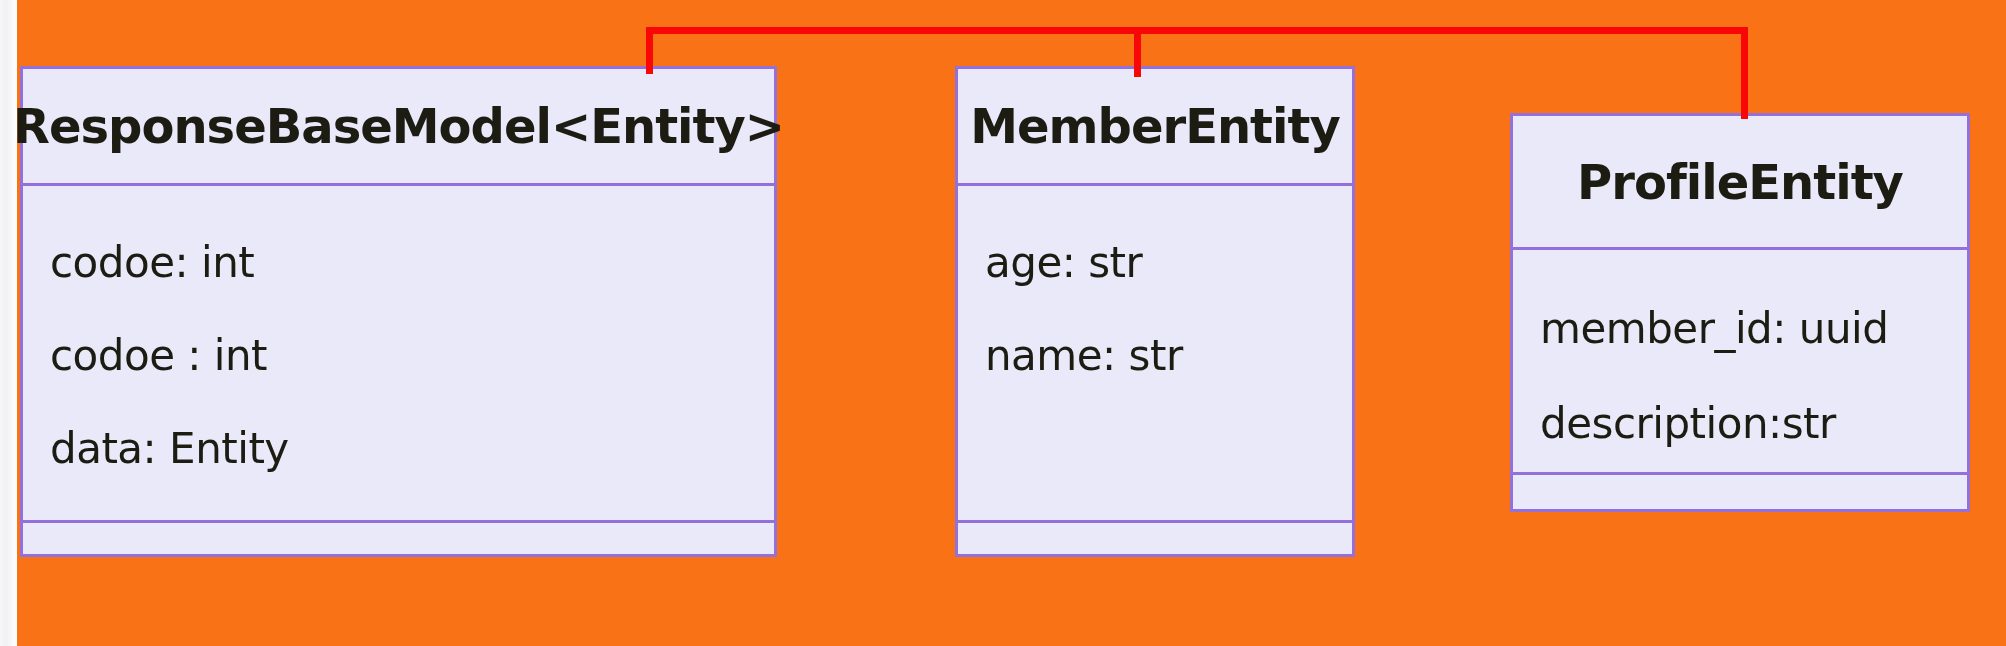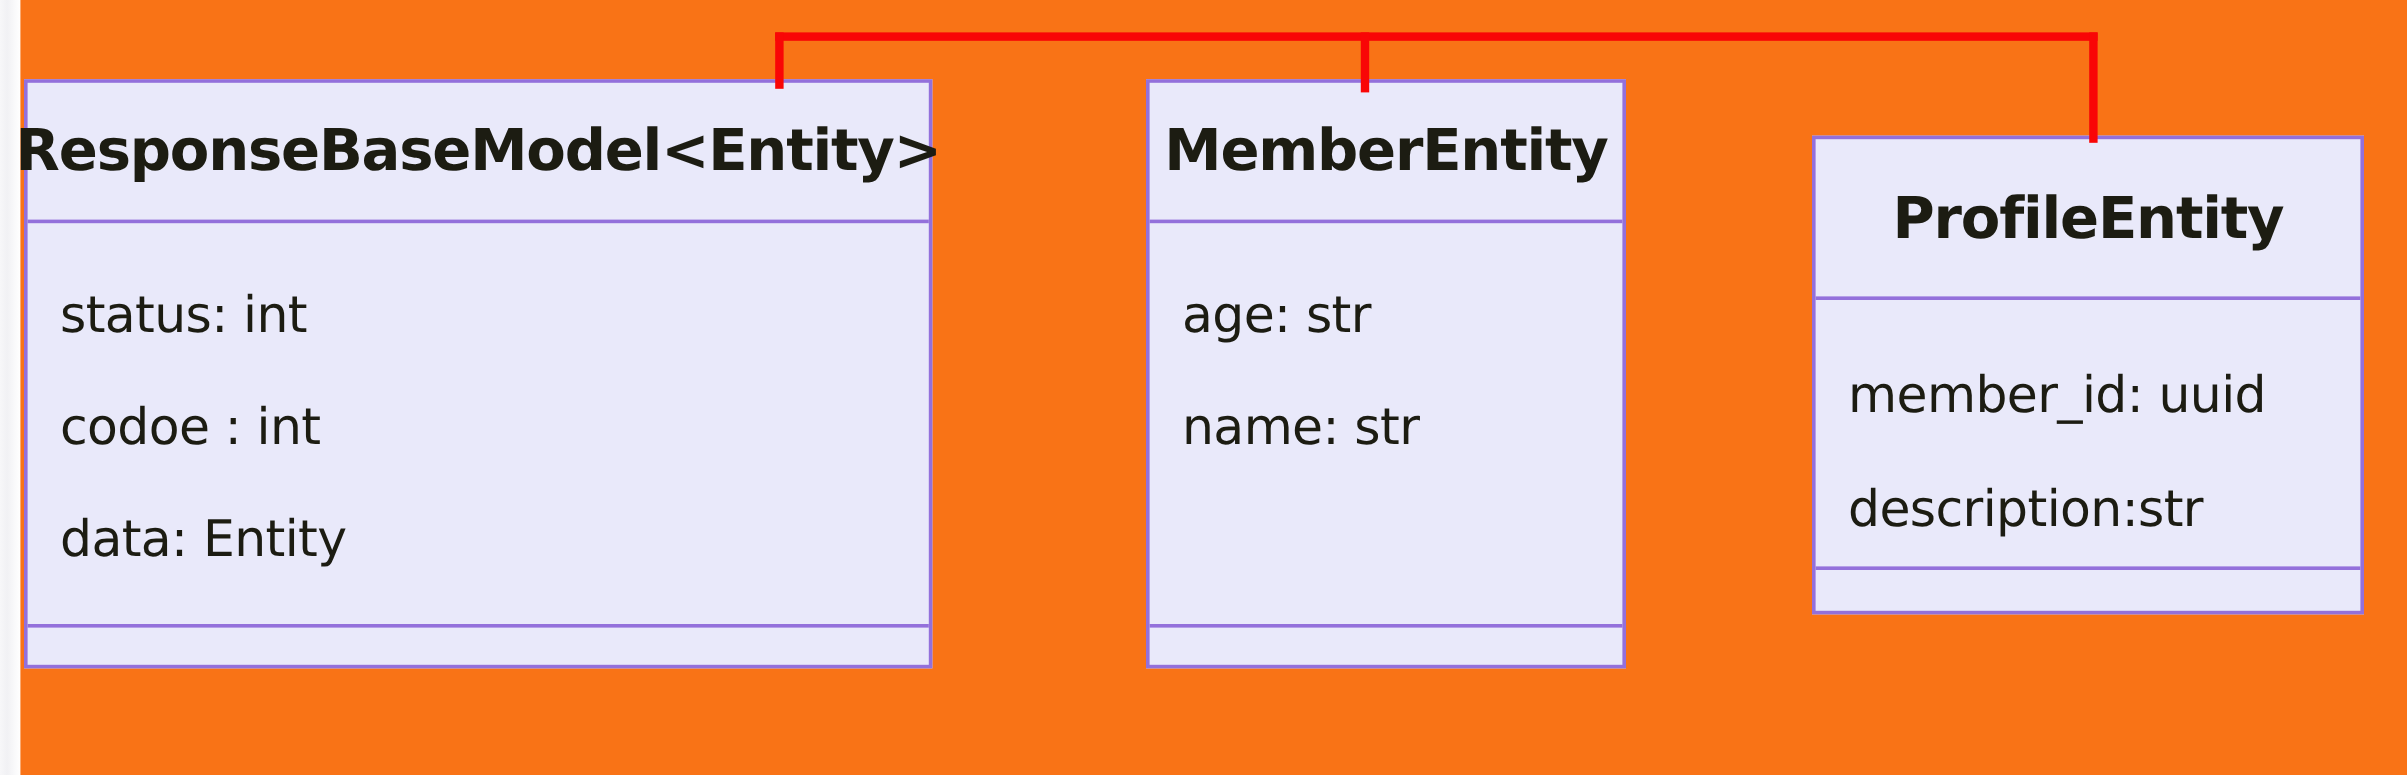--- a/index.html
+++ b/index.html
@@ -89,21 +89,21 @@
   <div class="edge-strip"></div>
 
   <div class="connector-seg" id="conn-h"></div>
   <div class="connector-seg" id="conn-drop1"></div>
   <div class="connector-seg" id="conn-drop2"></div>
   <div class="connector-seg" id="conn-drop3"></div>
 
   <div class="class-box" id="box-response">
     <div class="class-title">ResponseBaseModel&lt;Entity&gt;</div>
     <div class="class-attrs">
-      <div class="attr-row">status: int</div>
+      <div class="attr-row">codoe: int</div>
       <div class="attr-row">codoe : int</div>
       <div class="attr-row">data: Entity</div>
     </div>
     <div class="class-methods"></div>
   </div>
 
   <div class="class-box" id="box-member">
     <div class="class-title">MemberEntity</div>
     <div class="class-attrs">
       <div class="attr-row">age: str</div>

